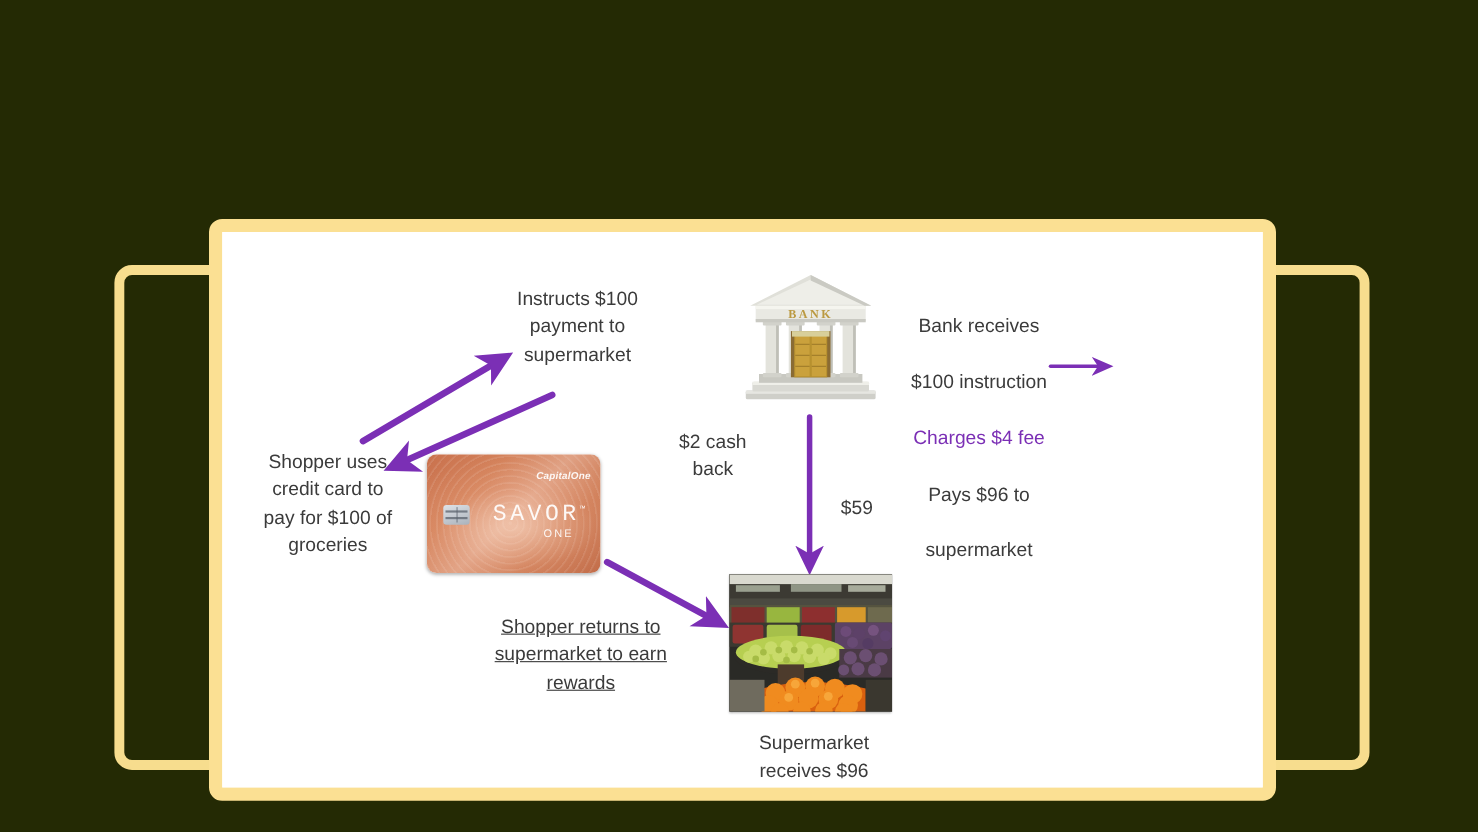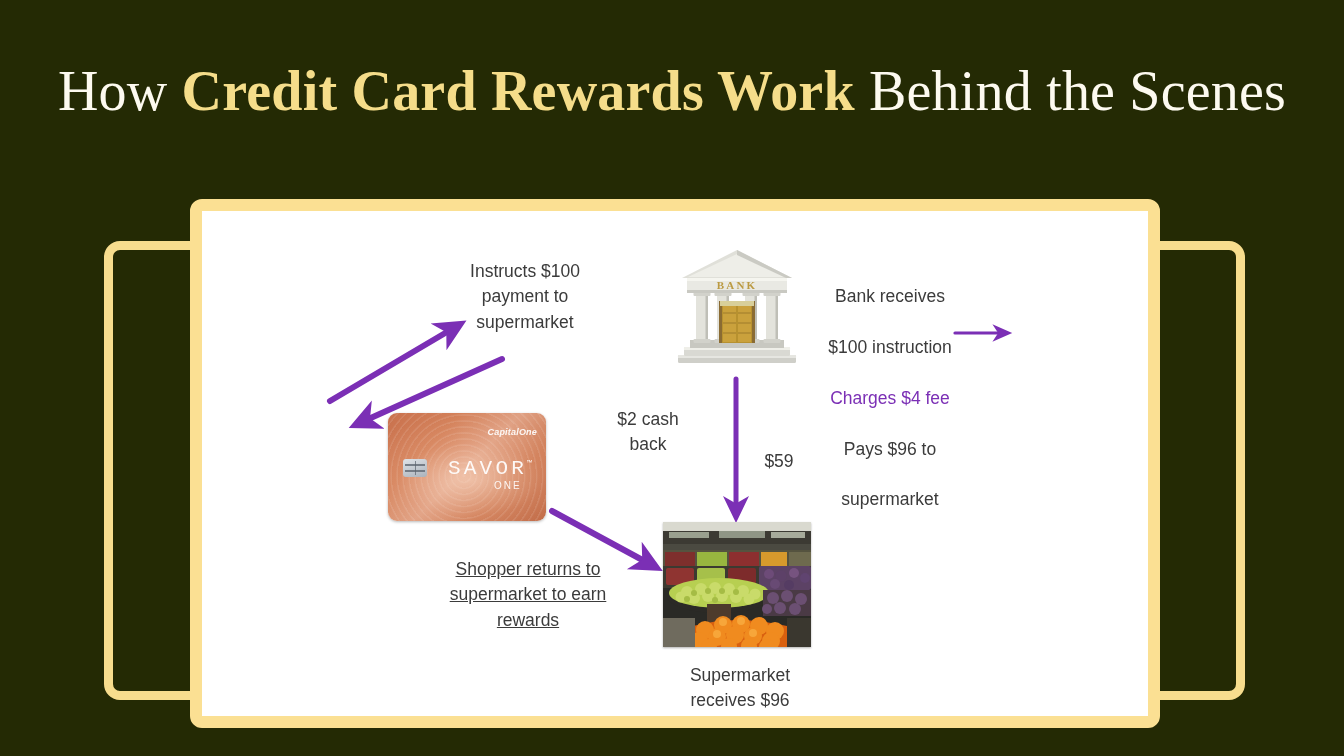--- a/index.html
+++ b/index.html
@@ -114,23 +114,20 @@
 
   
   .arrow-svg { position:absolute; left:0; top:0; width:100%; height:100%;
                pointer-events:none; overflow:visible; }
 </style>
 </head>
 <body>
 
 <div class="stage">
 
-  <div class="title-wrap">
-    <span>How </span><span class="hl">Credit Card Rewards Work</span><span> Behind the Scenes</span>
-  </div>
 
   <div class="frame-outer"></div>
 
   <div class="card">
     <div class="canvas">
 
       <svg class="arrow-svg" viewBox="0 0 946 505">
         <defs>
           <marker id="ah" markerWidth="6" markerHeight="6" refX="2.6" refY="3" orient="auto" markerUnits="strokeWidth">
             <path d="M0,0.4 L5.4,3 L0,5.6 L1.5,3 Z" fill="#7b2fb5"></path>
@@ -327,22 +324,26 @@
 
       <div class="dtext" style="left:598px; top:48px; width:180px; ">
         <div>Bank receives</div>
         <div>$100 instruction</div>
         <div class="purple-bold">Charges $4 fee</div>
         <div>Pays $96 to</div>
         <div>supermarket</div>
       </div>
 
 
-
-      <div class="dtext" style="left:398px; top:196px; width:96px;">$2 cash
+      <div class="dtext" style="left:16px; top:196px; width:160px;">Shopper uses
+credit card to
+pay for $100 of
+groceries</div>
+
+      <div class="dtext" style="left:398px; top:178px; width:96px;">$2 cash
 back</div>
 
       <div class="dtext" style="left:548px; top:238px; width:58px;">$59</div>
 
       <div class="dtext" style="left:222px; top:346px; width:208px;text-decoration:underline;">Shopper returns  to
 supermarket to earn
 rewards</div>
 
       <div class="dtext" style="left:468px; top:452px; width:140px;">Supermarket
 receives $96</div>

